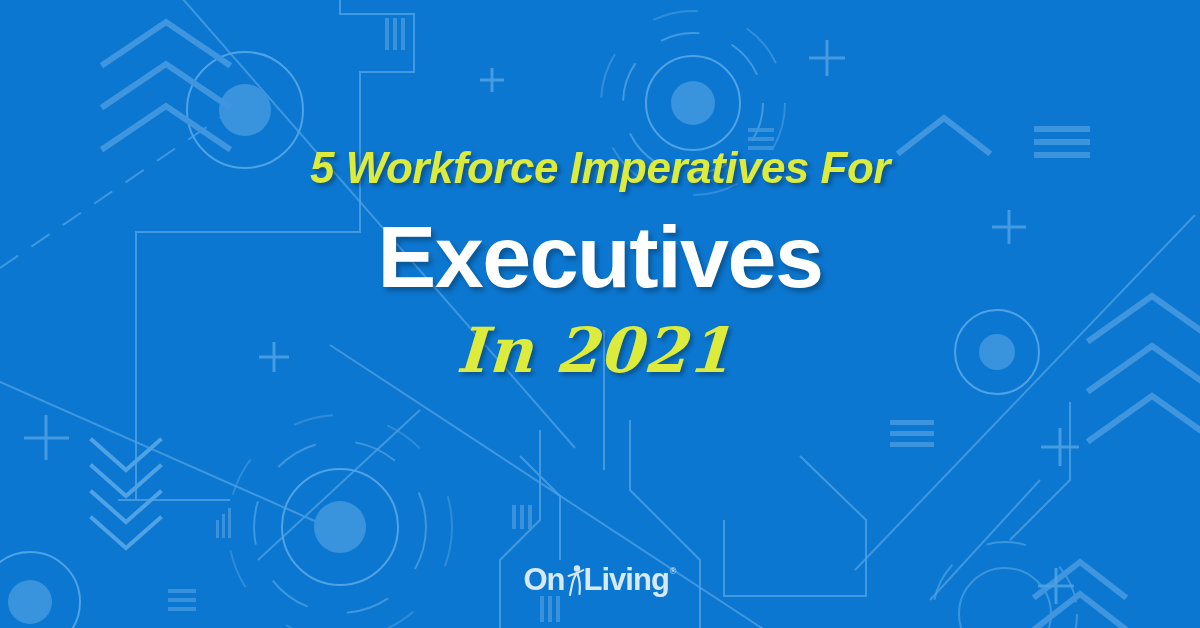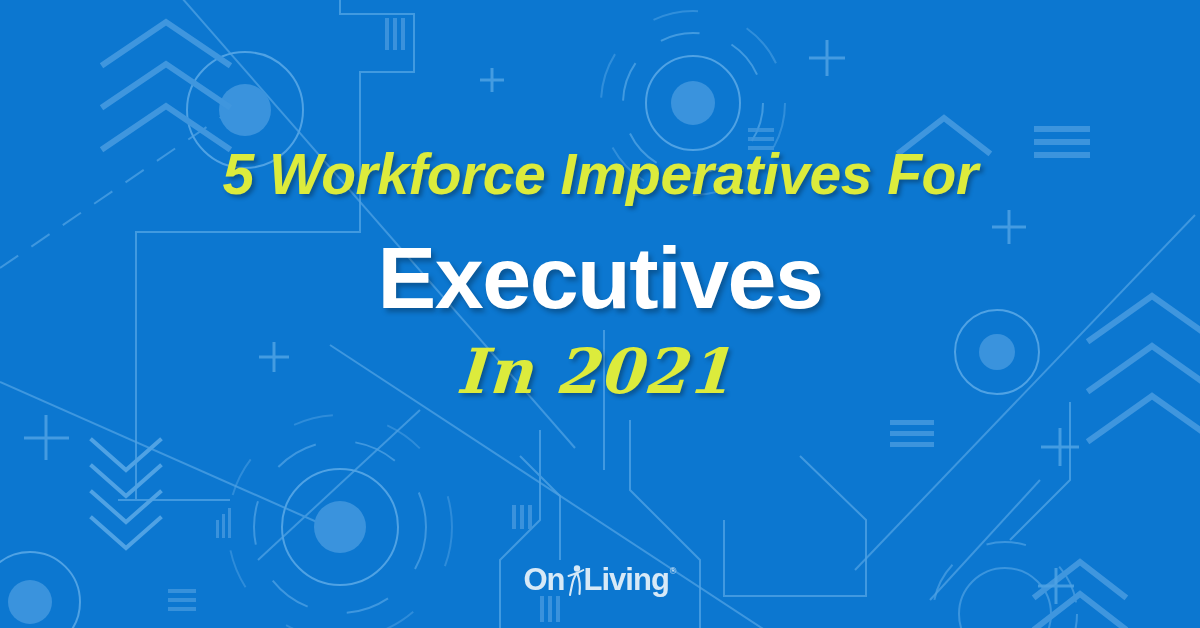--- a/index.html
+++ b/index.html
@@ -27,21 +27,21 @@
     inset: 0;
     display: flex;
     flex-direction: column;
     align-items: center;
     justify-content: flex-start;
   }
 
   .line-eyebrow {
     margin-top: 146px;
     font-family: "Liberation Sans", sans-serif;
-    font-size: 57px;
+    font-size: 44px;
     font-weight: bold;
     font-style: italic;
     letter-spacing: -0.5px;
     color: #DCEB3C;
     text-shadow: 3px 3px 4px rgba(0,0,0,0.30);
     line-height: 1.0;
     white-space: nowrap;
   }
 
   .headline-block {
@@ -51,21 +51,21 @@
   .headline {
     font-family: "Liberation Sans", sans-serif;
     font-size: 88px;
     font-weight: bold;
     color: #FFFFFF;
     letter-spacing: -1.5px;
     line-height: 1.02;
     text-shadow: 3px 4px 5px rgba(0,0,0,0.28);
     white-space: nowrap;
   }
-  .headline.l2 { margin-top: 14px; }
+  .headline.l2 { margin-top: 6px; }
 
   .line-script {
     margin-top: 18px;
     font-family: "DejaVu Serif", serif;
     font-size: 62px;
     font-style: italic;
     font-weight: bold;
     color: #DCEB3C;
     text-shadow: 3px 3px 4px rgba(0,0,0,0.30);
     letter-spacing: 1px;

